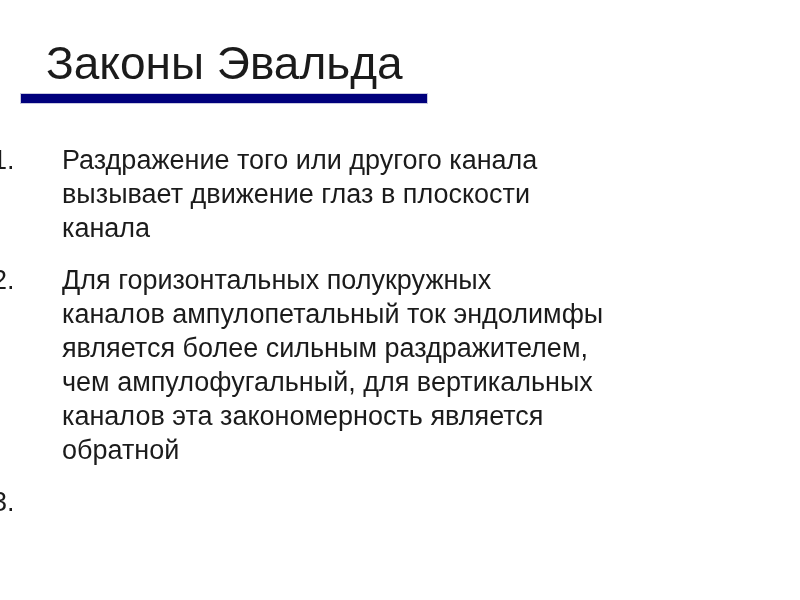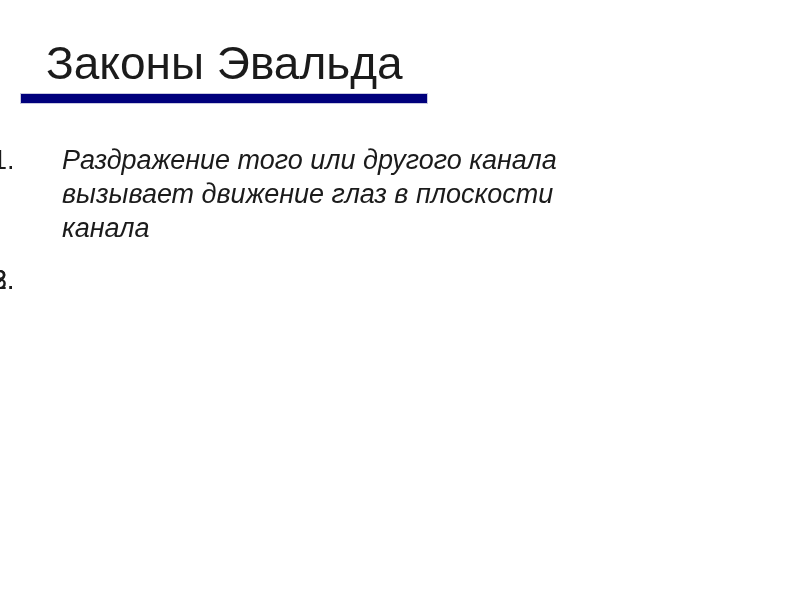--- a/index.html
+++ b/index.html
@@ -57,21 +57,20 @@
     position: absolute;
     left: -8px;
     top: 0;
     font-size: 27px;
     line-height: 34px;
     color: #1b1b1b;
   }
   .law-text {
     white-space: pre-line;
     width: 720px;
-    font-style: italic;
   }
 </style>
 </head>
 <body>
 
 <div class="slide">
 
   <h1 class="slide-title">Законы Эвальда</h1>
 
   <div class="title-bar"></div>
@@ -80,20 +79,26 @@
 
     <div class="law-item">
       <span class="num">1.</span>
       <div class="law-text">Раздражение того или другого канала
 вызывает движение глаз в плоскости
 канала</div>
     </div>
 
     <div class="law-item">
       <span class="num">2.</span>
+      <div class="law-text">Для горизонтальных полукружных
+каналов ампулопетальный ток эндолимфы
+является более сильным раздражителем,
+чем ампулофугальный, для вертикальных
+каналов эта закономерность является
+обратной</div>
     </div>
 
     <div class="law-item">
       <span class="num">3.</span>
     </div>
 
   </div>
 
 </div>
 

